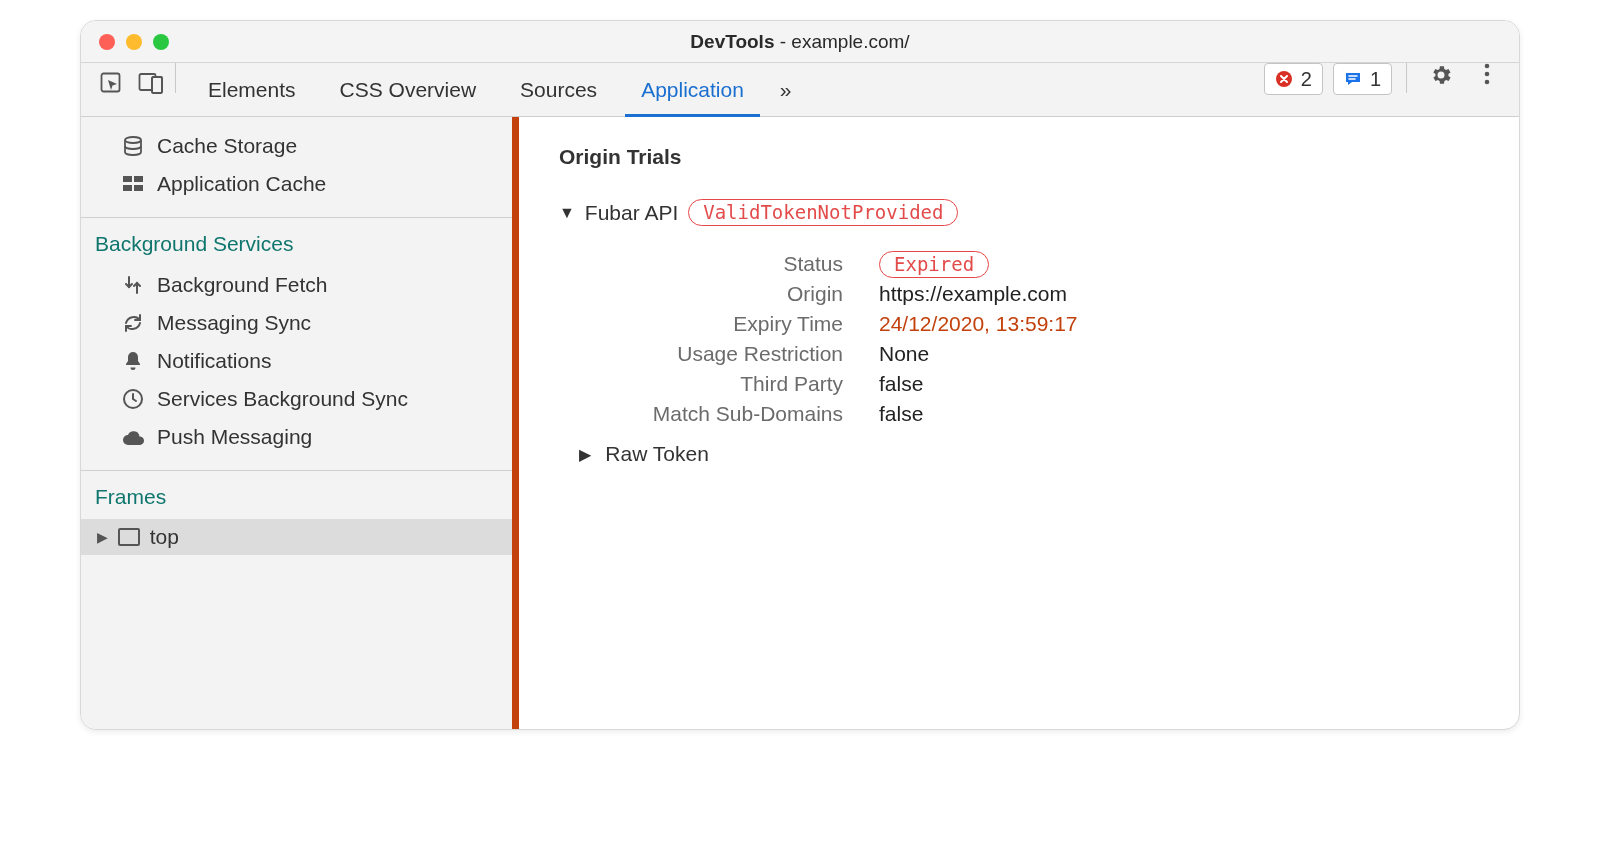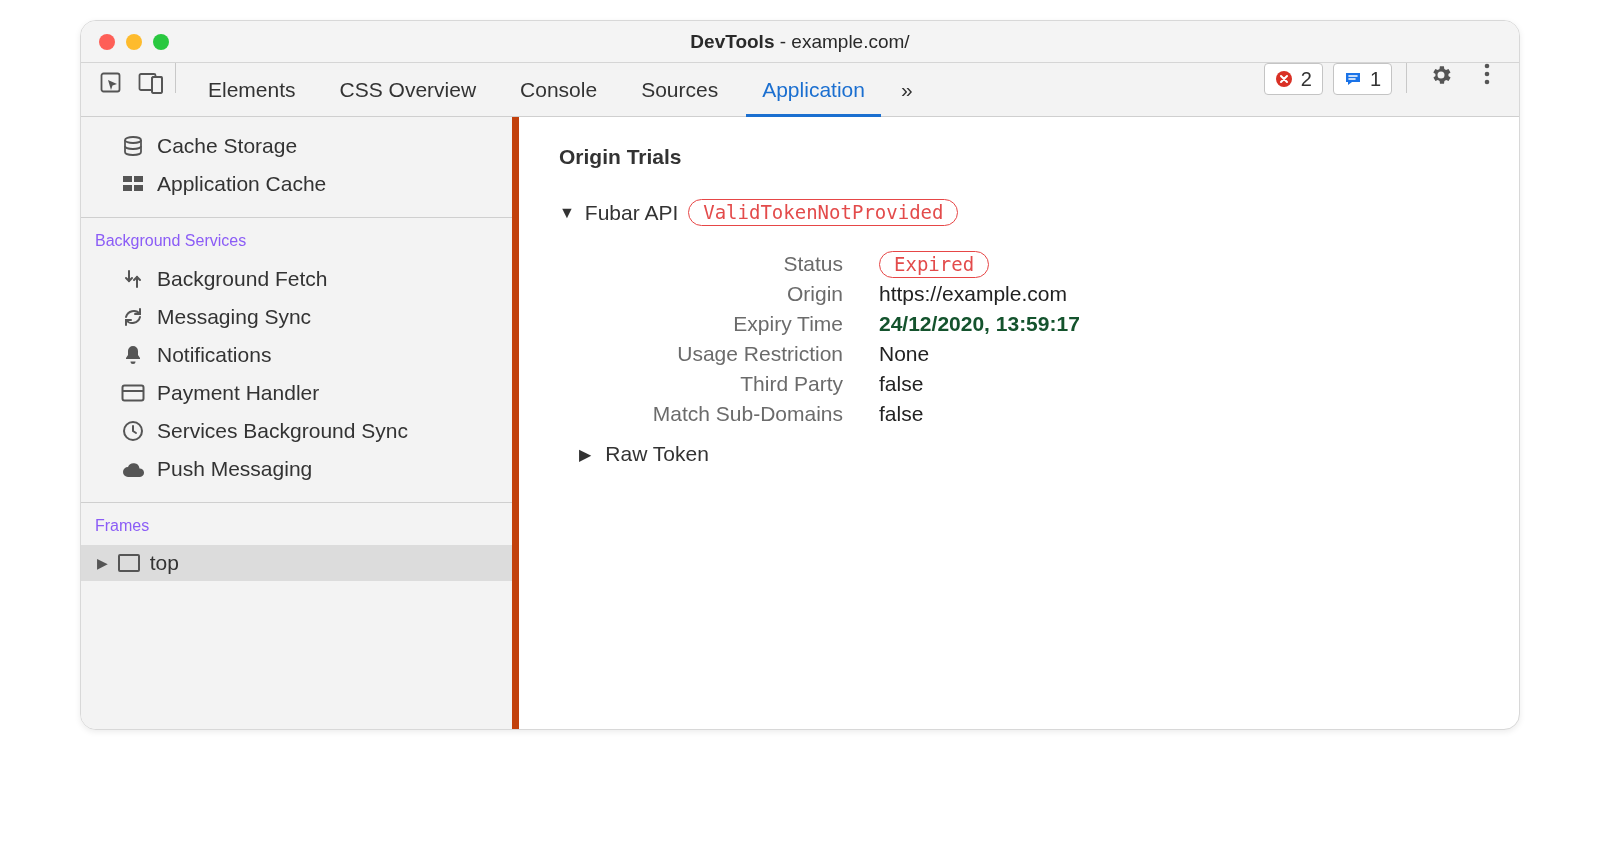--- a/index.html
+++ b/index.html
@@ -64,42 +64,42 @@
     width:438px; background:#f3f3f3;
     border-right:7px solid #c2410c;
     font-size:21px; color:#333;
     overflow:hidden;
     display:flex; flex-direction:column;
   }
   .side-list{padding:10px 0 14px;}
   .side-item{display:flex; align-items:center; gap:12px; padding:4px 0 4px 40px; line-height:30px;}
   .side-ico{width:24px; height:24px; display:flex; align-items:center; justify-content:center; color:#555; flex:none;}
   .side-sep{height:1px; background:#cfcfcf; margin:0;}
-  .side-head{padding:14px 0 10px 14px; font-size:16px; color:#8b5cf6;}
+  .side-head{padding:14px 0 10px 14px; font-size:21px; color:#0f766e;}
   .frames-row{
     display:flex; align-items:center; gap:10px;
     background:#dcdcdc; padding:6px 0 6px 16px;
   }
   .tri{font-size:14px; color:#555;}
   .rect-ico{width:22px; height:18px; border:2px solid #555; border-radius:2px; display:inline-block;}
   
   .main{flex:1; padding:28px 40px; font-size:21px; color:#333; overflow:auto;}
   .section-title{font-weight:700; margin-bottom:30px;}
   .trial-head{display:flex; align-items:center; gap:10px; margin-bottom:26px;}
   .tri-down{font-size:16px; color:#333;}
   .pill{
     border:1.5px solid #e64646; color:#e34b4b;
     border-radius:999px; padding:1px 14px 2px;
     font-family: ui-monospace, SFMono-Regular, Menlo, Consolas, monospace;
     font-size:19px;
   }
   .kv{display:grid; grid-template-columns:310px 1fr; row-gap:6px; margin-left:10px; margin-bottom:16px;}
   .kv .k{color:#6b6b6b; text-align:right; padding-right:36px;}
   .kv .v{color:#222;}
-  .kv .v.red{color:#14532d; font-weight:700;}
+  .kv .v.red{color:#c2410c; font-weight:400;}
   .raw-row{display:flex; align-items:center; gap:14px; margin-left:20px;}
   .tri-right{font-size:16px; color:#333;}
   svg{display:block;}
 </style>
 </head>
 <body>
 
 <div class="window">
 
   <div class="titlebar">
@@ -127,23 +127,20 @@
         <rect x="14" y="6" width="10" height="16" rx="1.5"></rect>
       </svg>
     </div>
     <div class="divider"></div>
 
     <div class="tab">
         <span>Elements</span>
       </div>
     <div class="tab">
         <span>CSS Overview</span>
-      </div>
-    <div class="tab">
-        <span>Console</span>
       </div>
     <div class="tab">
         <span>Sources</span>
       </div>
     <div class="tab active">
         <span>Application</span>
       </div>
     <div class="tab" style="padding:0 14px;">
         <span>»</span>
       </div>
@@ -237,29 +234,20 @@
         <div class="side-item">
           <span class="side-ico">
               <svg width="20" height="22" viewBox="0 0 20 22" fill="#555">
                 <path d="M10 2a5 5 0 0 0-5 5v4l-2 3v1h14v-1l-2-3V7a5 5 0 0 0-5-5Zm0 18a2.5 2.5 0 0 0 2.5-2.5h-5A2.5 2.5 0 0 0 10 20Z"></path>
               </svg>
             </span>
           <span>Notifications</span>
         </div>
         <div class="side-item">
           <span class="side-ico">
-              <svg width="24" height="18" viewBox="0 0 24 18" fill="none" stroke="#555" stroke-width="2">
-                <rect x="1.5" y="1.5" width="21" height="15" rx="2"></rect>
-                <line x1="1.5" y1="7" x2="22.5" y2="7"></line>
-              </svg>
-            </span>
-          <span>Payment Handler</span>
-        </div>
-        <div class="side-item">
-          <span class="side-ico">
               <svg width="22" height="22" viewBox="0 0 22 22" fill="none" stroke="#555" stroke-width="2" stroke-linecap="round">
                 <circle cx="11" cy="11" r="9"></circle>
                 <path d="M11 6v5l3 2"></path>
               </svg>
             </span>
           <span>Services Background Sync</span>
         </div>
         <div class="side-item">
           <span class="side-ico">
               <svg width="24" height="18" viewBox="0 0 24 18" fill="#555">

